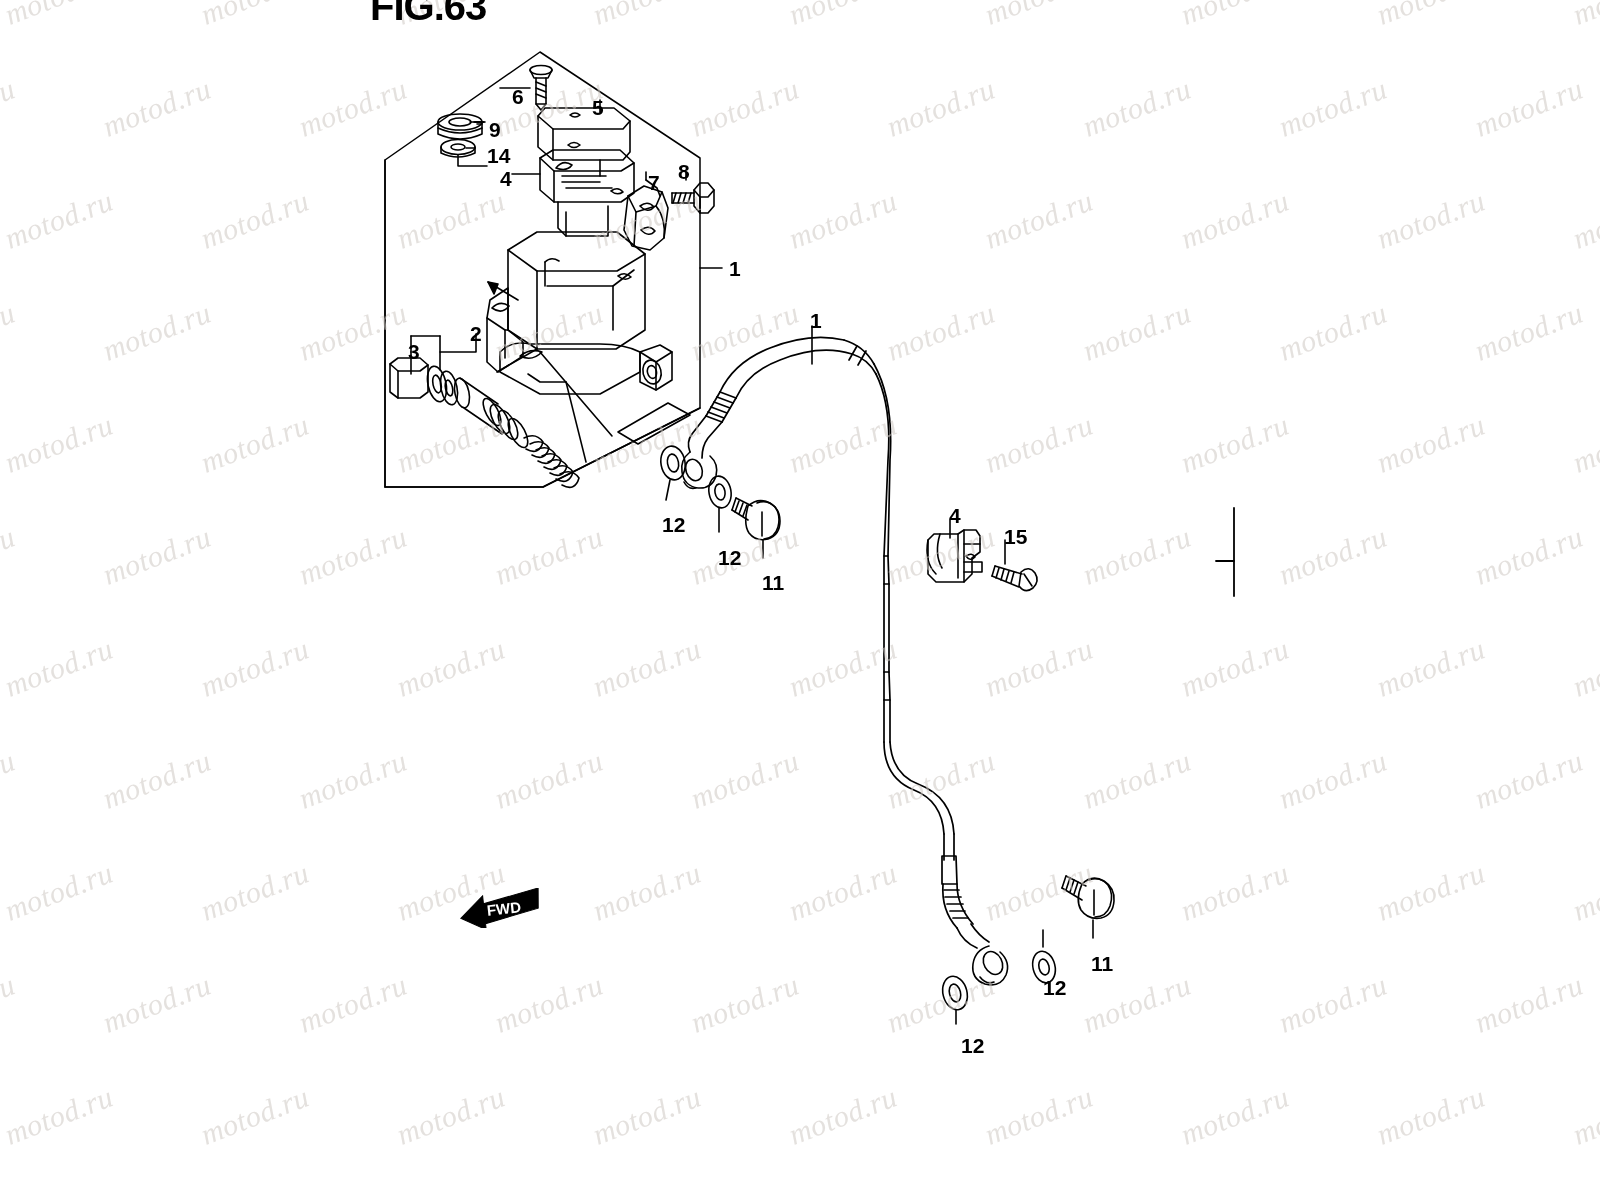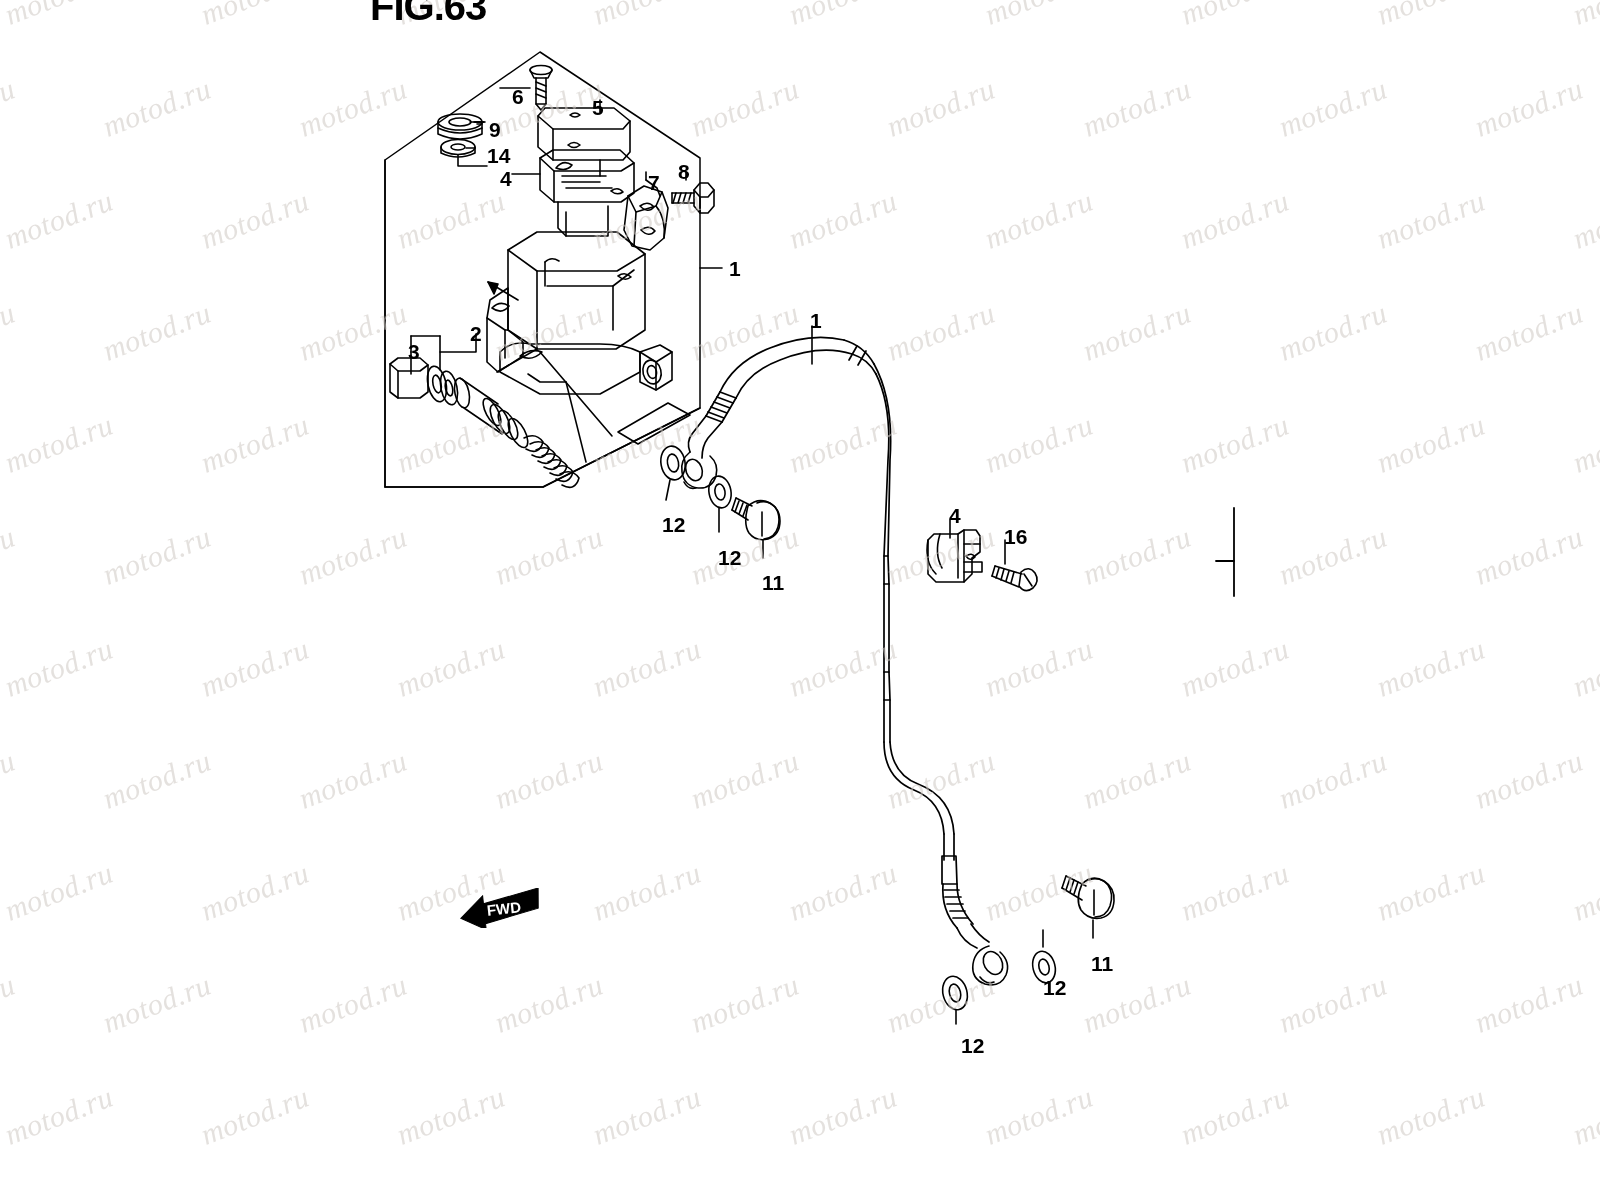--- a/index.html
+++ b/index.html
@@ -522,20 +522,20 @@
       <div class="num" style="left: 512px; top: 86px;">6</div>
       <div class="num" style="left: 648px; top: 172px;">7</div>
       <div class="num" style="left: 678px; top: 161px;">8</div>
       <div class="num" style="left: 489px; top: 119px;">9</div>
       <div class="num" style="left: 487px; top: 145px;">14</div>
       <div class="num" style="left: 762px; top: 572px;">11</div>
       <div class="num" style="left: 662px; top: 514px;">12</div>
       <div class="num" style="left: 718px; top: 547px;">12</div>
       <div class="num" style="left: 810px; top: 310px;">1</div>
       <div class="num" style="left: 949px; top: 505px;">4</div>
-      <div class="num" style="left: 1004px; top: 526px;">16</div>
+      <div class="num" style="left: 1004px; top: 526px;">15</div>
       <div class="num" style="left: 1091px; top: 953px;">11</div>
       <div class="num" style="left: 1043px; top: 977px;">12</div>
       <div class="num" style="left: 961px; top: 1035px;">12</div>
     </div>
 
 
 </div>
 
 </body></html>

